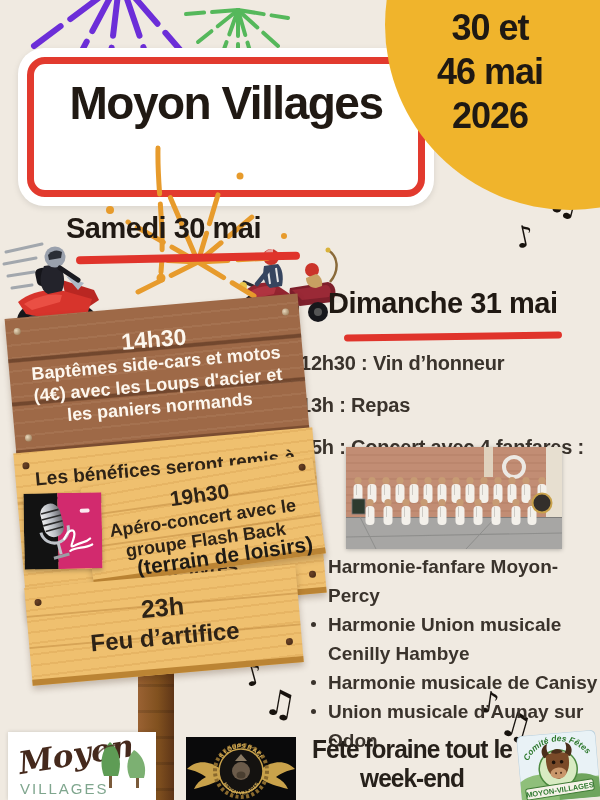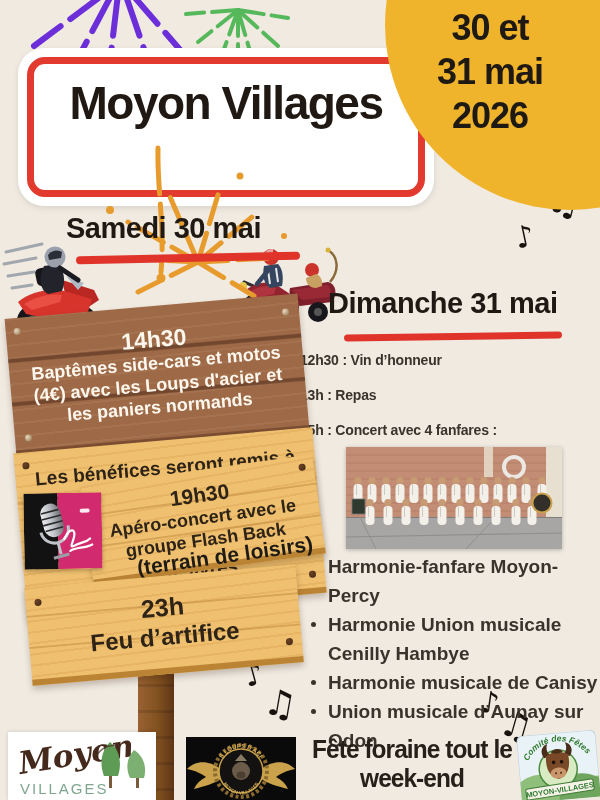--- a/index.html
+++ b/index.html
@@ -17,21 +17,21 @@
   .title-text{left:18px;top:77px;width:416px;text-align:center;z-index:4;
     font-weight:800;font-size:46px;line-height:52px;letter-spacing:-1.5px;color:#201913;}
   
   .badge{left:385px;top:-160px;width:370px;height:370px;border-radius:50%;background:#F0B42C;z-index:3;}
   .badge-text{left:405px;top:6px;width:170px;text-align:center;z-index:4;
     font-weight:700;font-size:36px;line-height:44px;letter-spacing:-1px;color:#1F1913;}
   
   .day-heading{position:absolute;z-index:4;font-weight:700;font-size:29px;letter-spacing:-0.5px;color:#201913;}
   .brush{position:absolute;background:#E0342B;border-radius:4px;z-index:4;}
   
-  .schedule{left:300px;top:352px;width:300px;z-index:2;color:#3A332C;font-weight:700;font-size:14px;}
+  .schedule{left:300px;top:352px;width:300px;z-index:2;color:#3A332C;font-weight:700;font-size:20px;}
   .schedule div{margin-bottom:19px;letter-spacing:-0.2px;}
   .fanfare-list{left:302px;top:552px;width:300px;z-index:2;list-style:none;margin:0;padding:0;
     color:#3A332C;font-weight:700;font-size:19px;line-height:29px;}
   .fanfare-list li{position:relative;padding-left:26px;}
   .fanfare-list li::before{content:"";position:absolute;left:9px;top:12px;width:5px;height:5px;
     border-radius:50%;background:#3A332C;}
   
   .plank{position:absolute;z-index:3;display:flex;flex-direction:column;justify-content:center;
     text-align:center;box-shadow:0 4px 6px rgba(60,30,10,.25);}
   .plank-dark{background-color:#9E6947;background-image:
@@ -136,21 +136,21 @@
     </g>
   </svg>
 
   <div class="abs title-text">
     <div>Moyon Villages</div>
   </div>
 
   <div class="abs badge"></div>
   <div class="abs badge-text">
     <div>30 et</div>
-    <div>31 mai</div>
+    <div>46 mai</div>
     <div>2026</div>
   </div>
 
   <span class="note" style="left:548px;top:182px;font-size:38px;transform:rotate(14deg)">♫</span>
   <span class="note" style="left:515px;top:222px;font-size:30px;transform:rotate(-12deg)">♪</span>
   <span class="note" style="left:244px;top:660px;font-size:30px;transform:rotate(-15deg)">♪</span>
   <span class="note" style="left:264px;top:686px;font-size:36px;transform:rotate(10deg)">♫</span>
   <span class="note" style="left:480px;top:688px;font-size:30px;transform:rotate(8deg)">♪</span>
   <span class="note" style="left:500px;top:708px;font-size:36px;transform:rotate(16deg)">♫</span>
 

